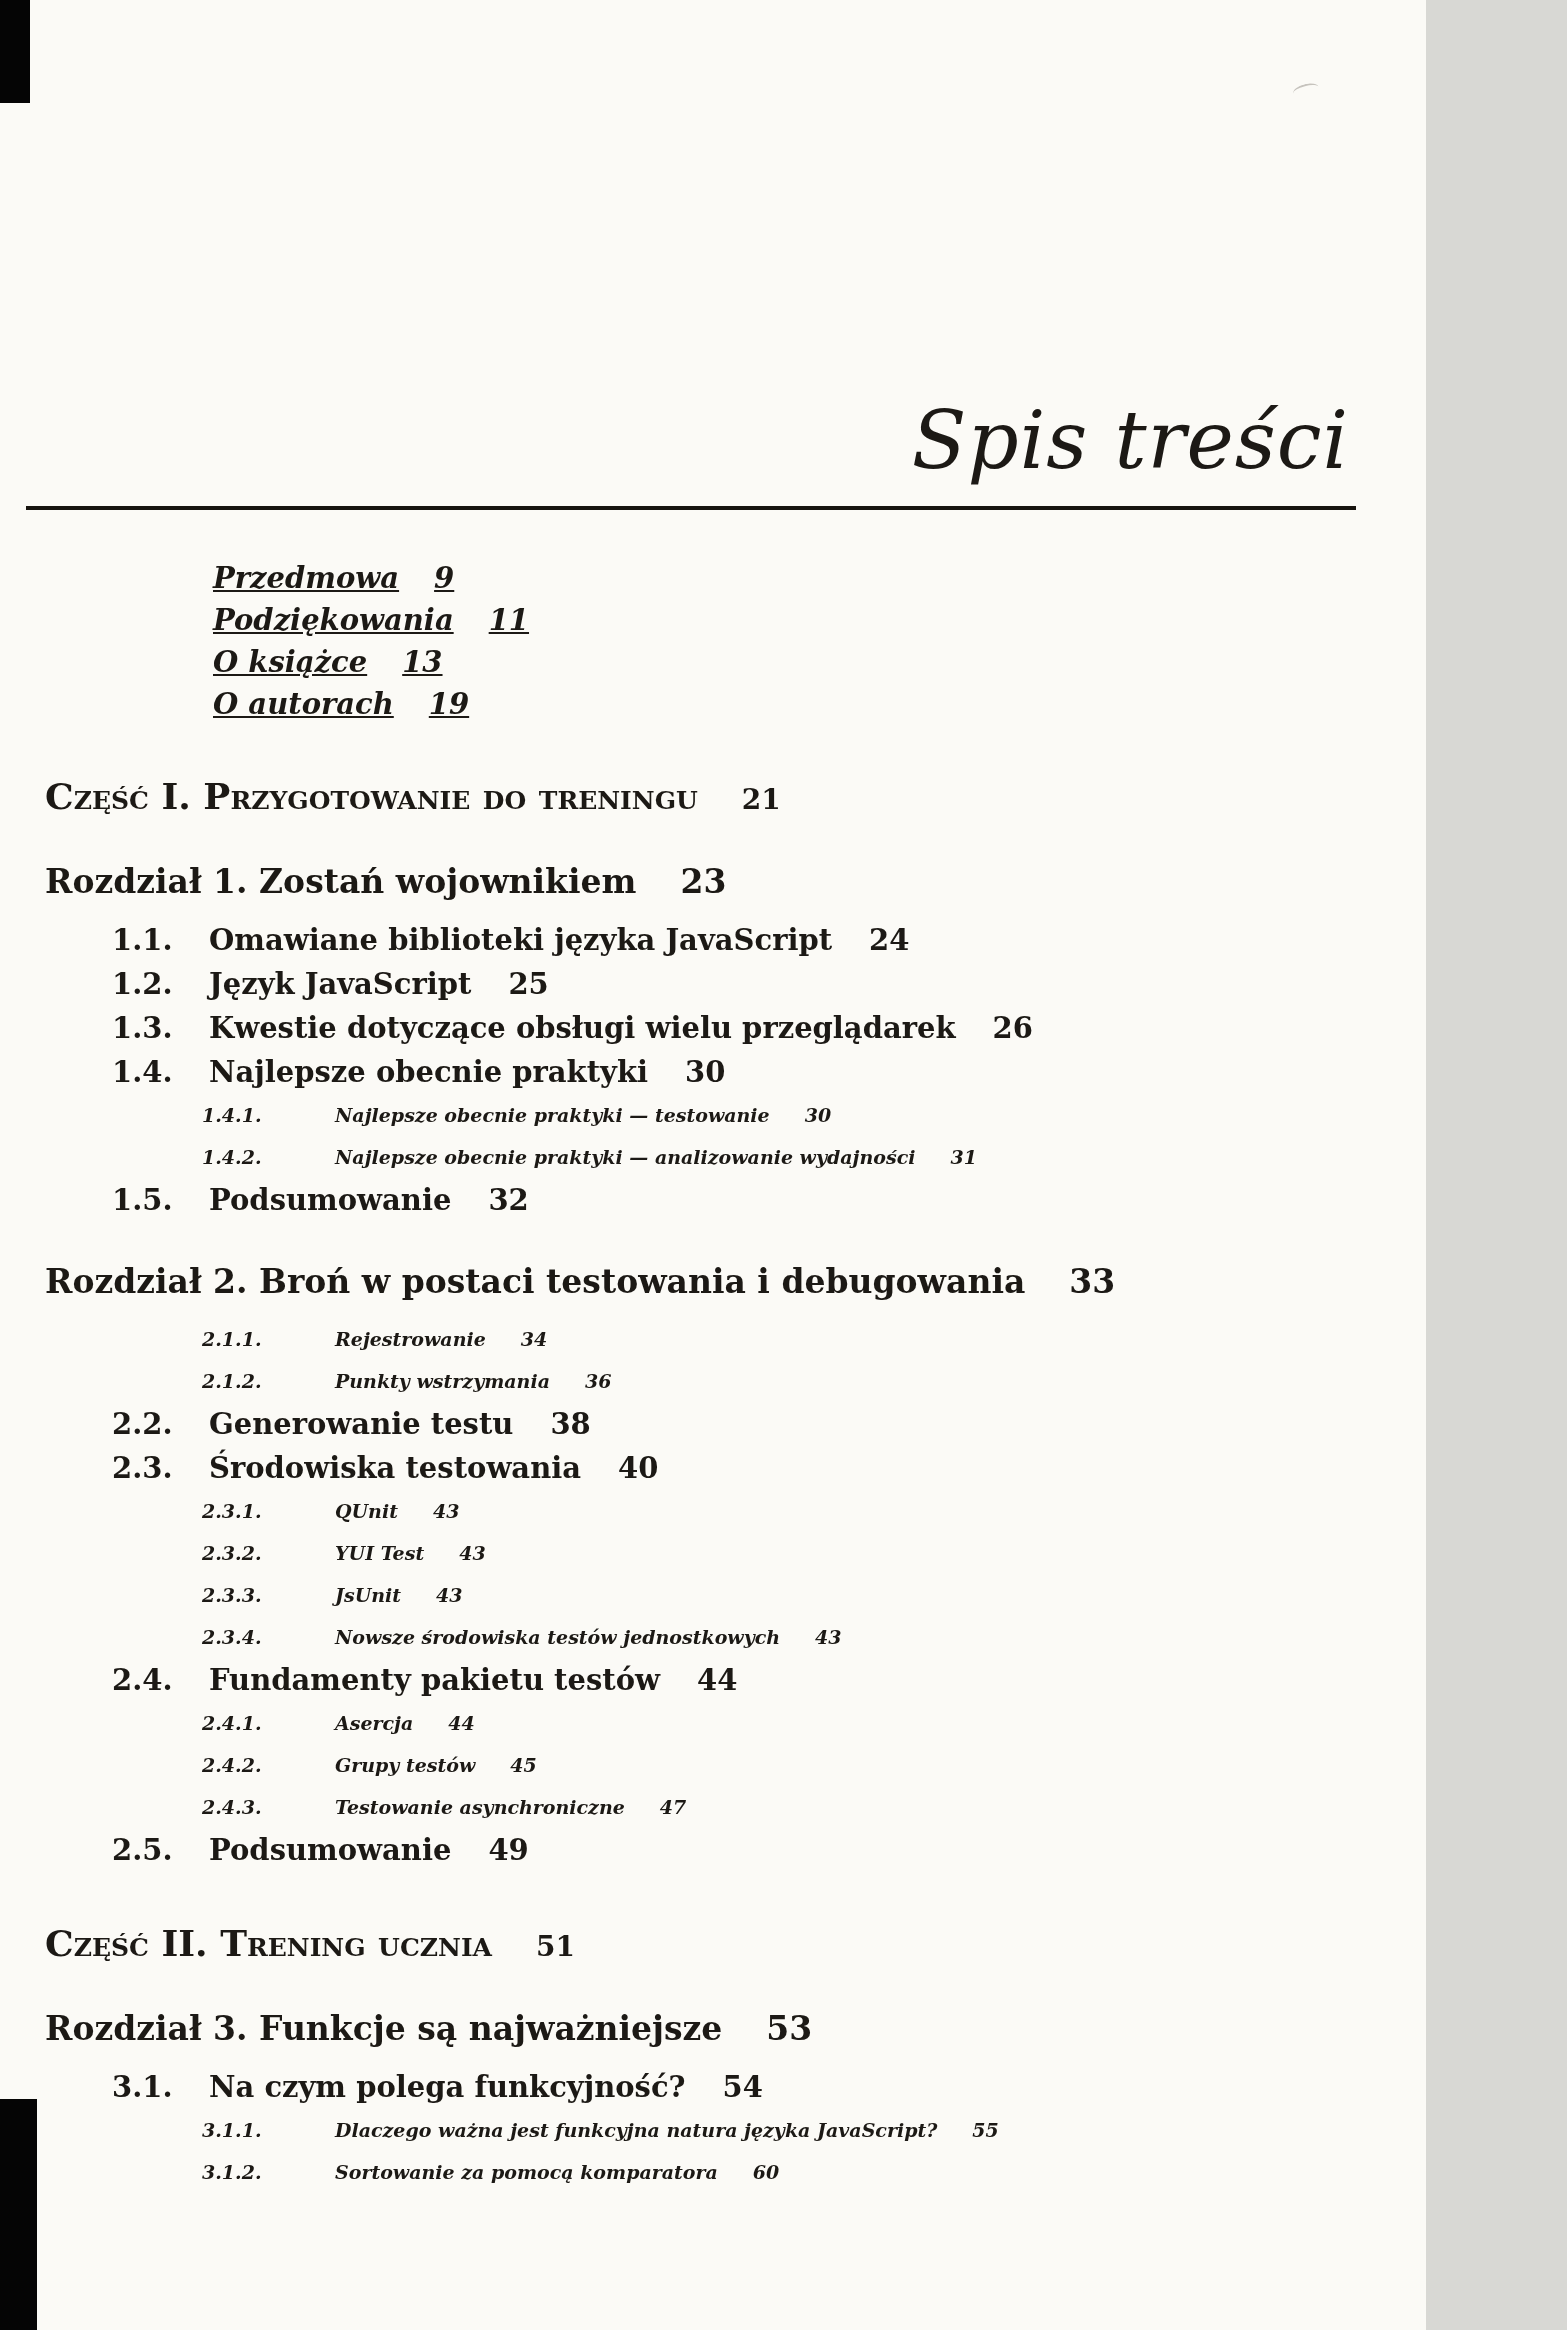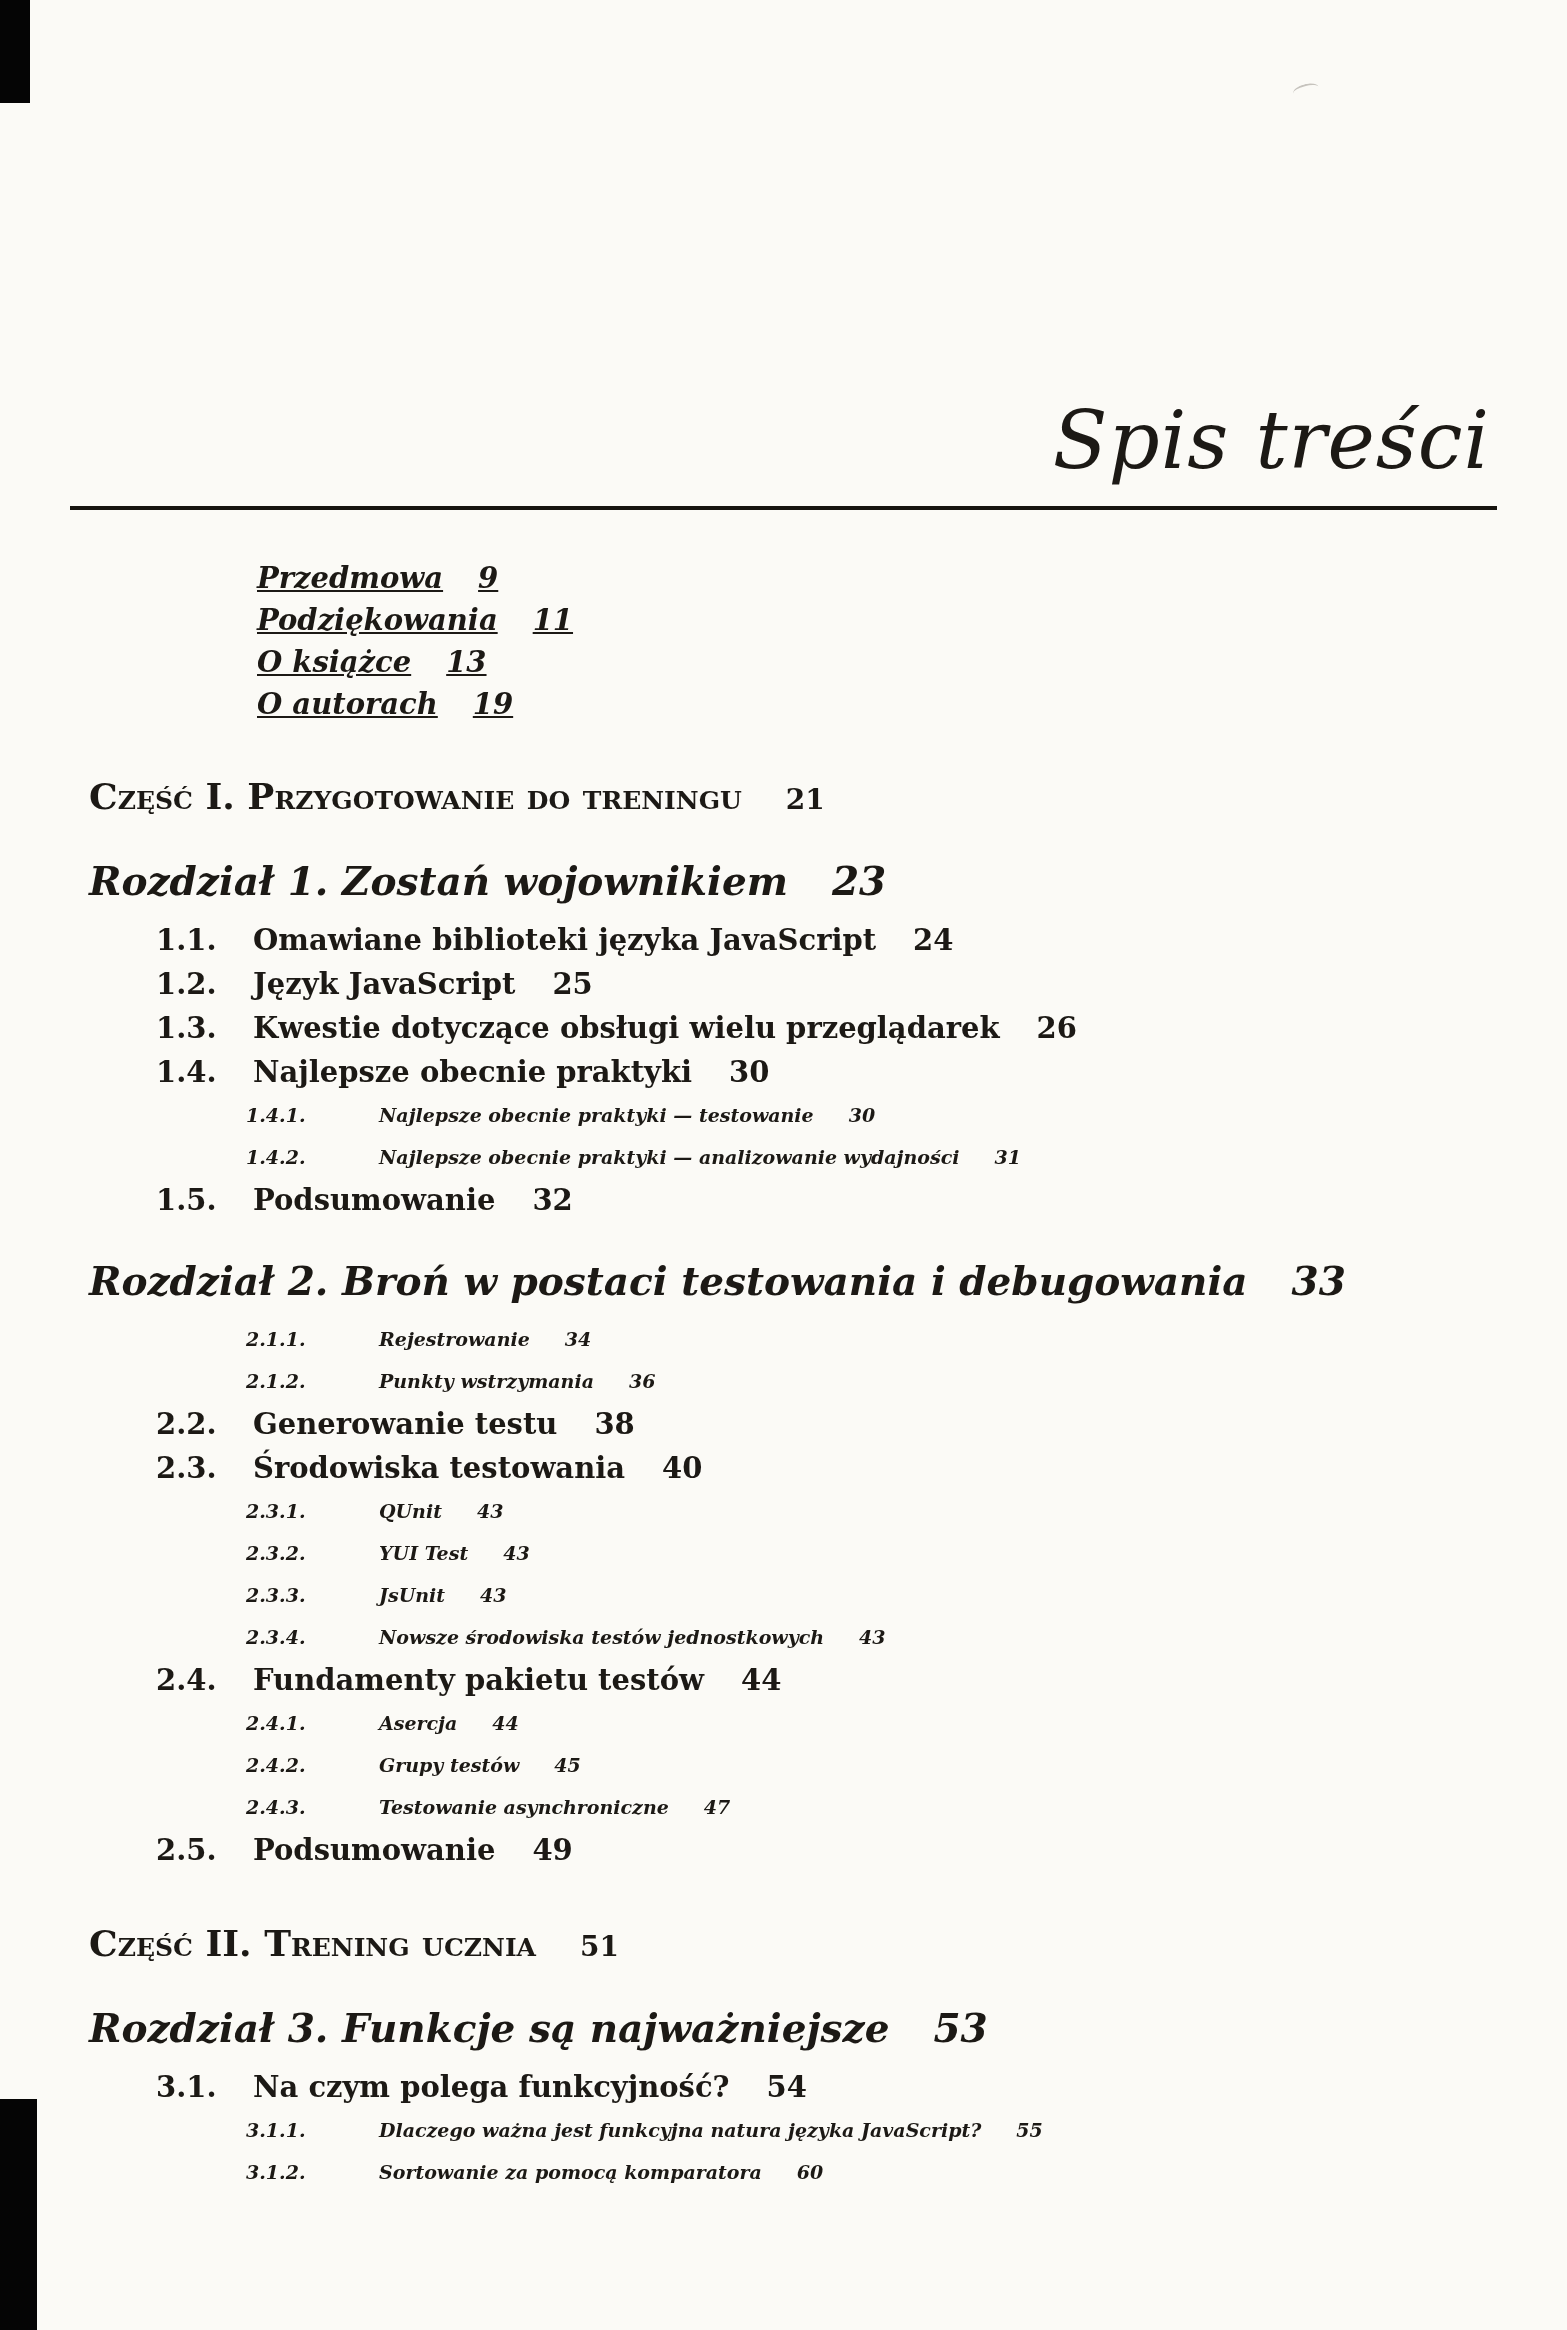--- a/index.html
+++ b/index.html
@@ -1,25 +1,24 @@
 <!DOCTYPE html>
 <html lang="pl" style="font-size:14px"><head>
 <meta charset="utf-8">
 <style>
   html, body { margin: 0; padding: 0; background: #d8d8d4; }
   .page {
     position: relative;
-    width: 1567px;
+    width: 1426px;
     height: 2330px;
     background: #fbfaf6;
     overflow: hidden;
     font-family: "DejaVu Serif", "Liberation Serif", serif;
     color: #1c1915;
     box-sizing: border-box;
-    padding-left: 44px;
   }
 
   
   .bar-top-left    { position: absolute; left: 0; top: 0;      width: 30px; height: 103px; background: #050505; }
   .bar-bottom-left { position: absolute; left: 0; top: 2099px; width: 37px; height: 231px; background: #050505; }
   .smudge {
     position: absolute; left: 1293px; top: 84px;
     width: 26px; height: 10.5px;
     border-top: 2.6px solid #b9b6b0; border-radius: 50%;
     transform: rotate(-14deg); opacity: .8;
@@ -55,22 +54,21 @@
     font-weight: 700;
     font-variant: small-caps;
     font-size: 36px;
     line-height: 45px;
   }
   .row.part .pg { margin-left: 44px; font-variant: normal; font-size: 28px; }
 
   .row.chapter {
     margin: 37px 0 14px 45px;
     font-weight: 700;
-    font-style: italic;
-    font-size: 39px;
+    font-size: 33px;
     line-height: 45px;
   }
   .row.chapter .pg { margin-left: 44px; }
 
   .row.section {
     padding-left: 112px;
     font-weight: 700;
     font-size: 29px;
     line-height: 44px;
   }

